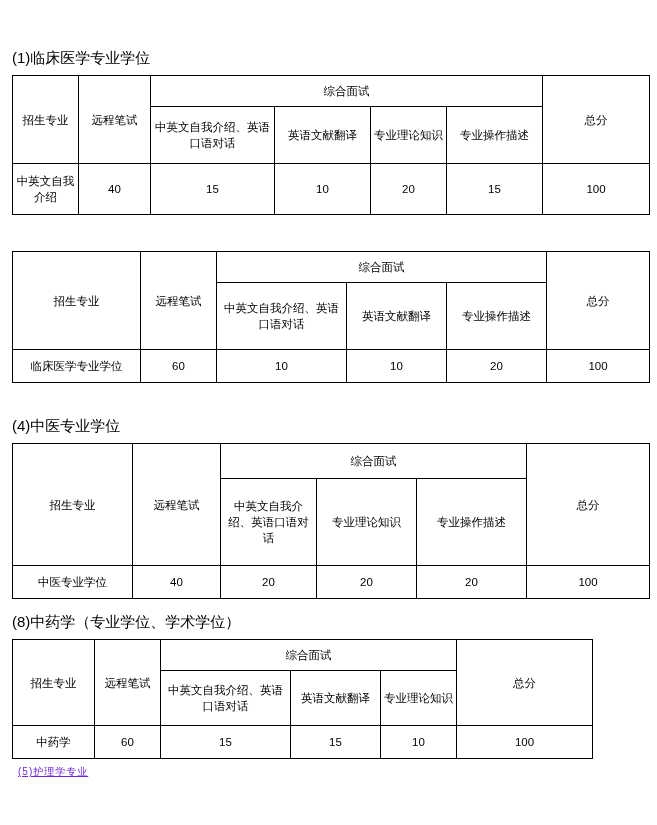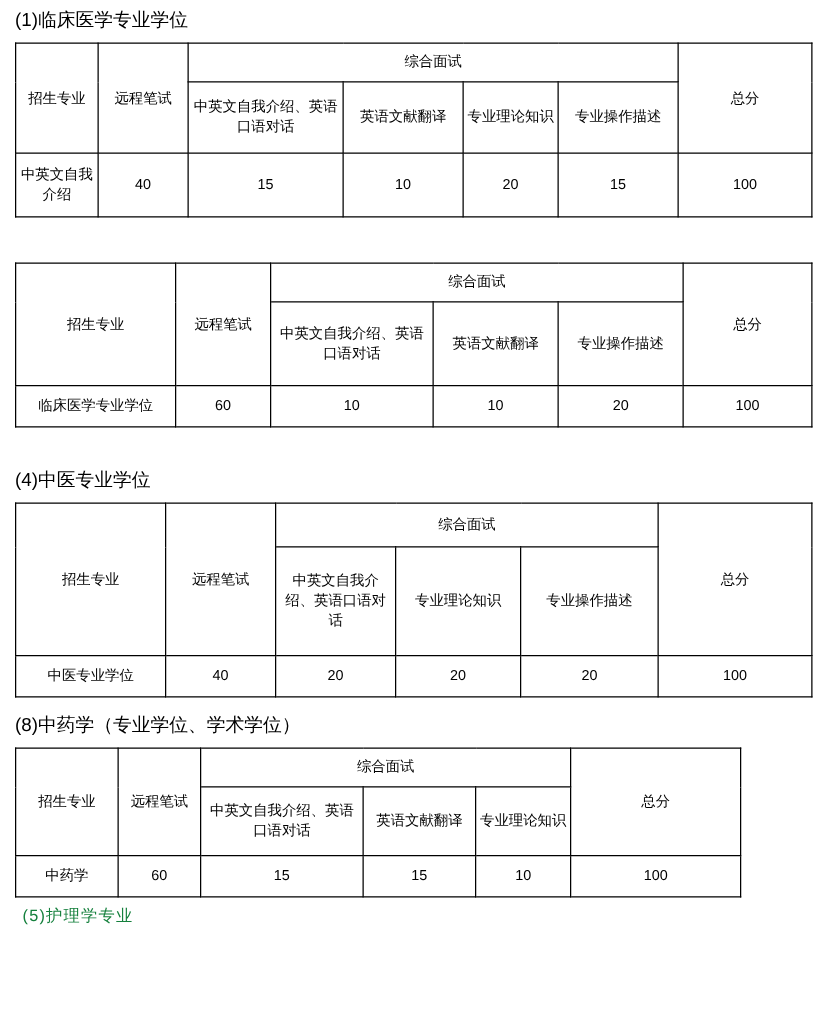--- a/index.html
+++ b/index.html
@@ -11,20 +11,21 @@
     min-height: 825px;
     background: #ffffff;
     font-family: "Liberation Sans", "DejaVu Sans", sans-serif;
     color: #000000;
     font-size: 12px;
   }
   .page {
     width: 657px;
     box-sizing: border-box;
     padding: 6px 10px 0 10px;
+    margin-top: 41px;
   }
   .section {
     margin-bottom: 2px;
   }
   .section-title {
     font-size: 15px;
     line-height: 22px;
     margin: 0 0 6px 2px;
     font-weight: normal;
     color: #000;
@@ -56,24 +57,25 @@
   .t2 .row-head-1 td { height: 26px; }
   .t2 .row-head-2 td { height: 62px; }
   .t2 .row-body td { height: 28px; }
   .t3 .row-head-1 td { height: 30px; }
   .t3 .row-head-2 td { height: 82px; }
   .t3 .row-body td { height: 28px; }
   .t4 .row-head-1 td { height: 26px; }
   .t4 .row-head-2 td { height: 50px; }
   .t4 .row-body td { height: 28px; }
   .bottom-note {
-    font-size: 13px;
+    font-size: 10px;
     margin: 6px 0 0 8px;
-    color: #15803d;
+    color: #6d28d9;
     letter-spacing: 1px;
+    text-decoration: underline;
   }
 </style>
 </head>
 <body>
 
 <div class="page">
 
   <div class="section">
     <div class="section-title">(1)临床医学专业学位</div>
     <table class="grid t1">

